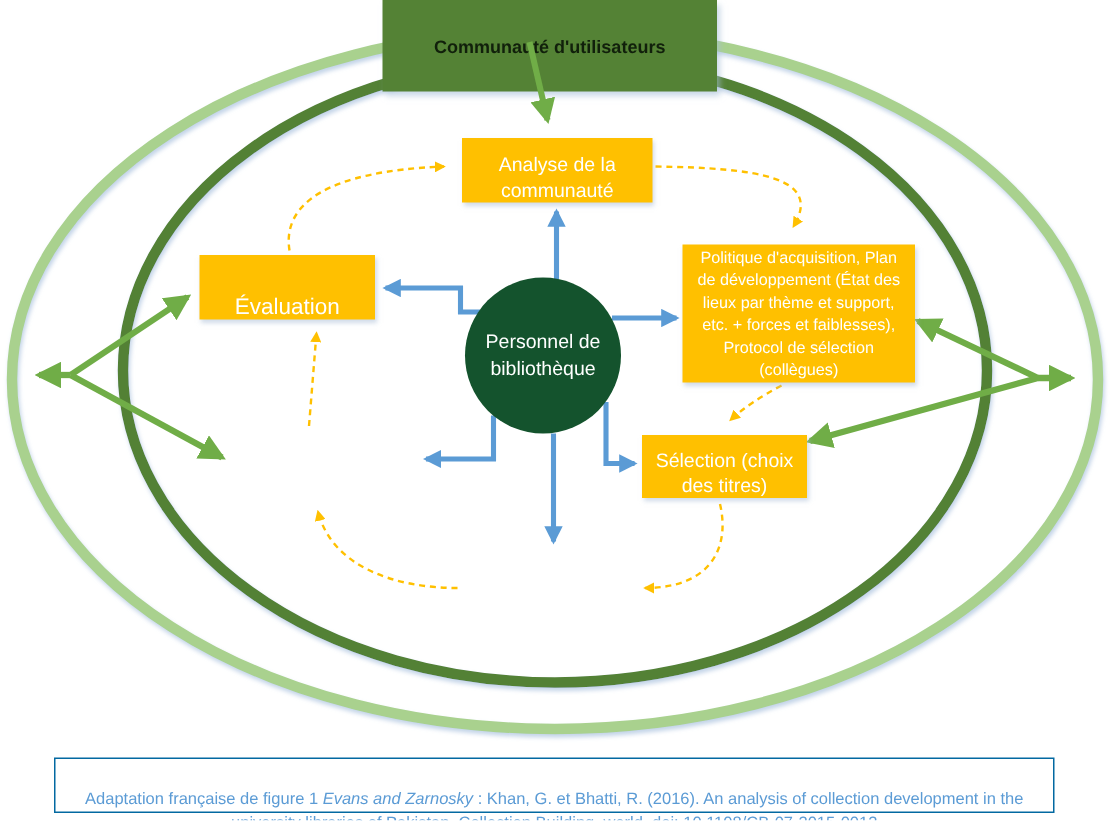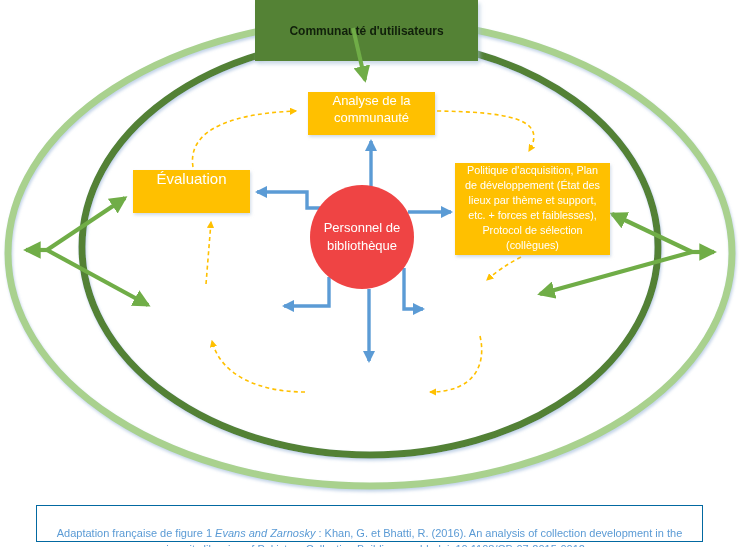--- a/index.html
+++ b/index.html
@@ -2,32 +2,32 @@
 <html><head>
 <meta charset="utf-8">
 <style>
   html,body{margin:0;padding:0;background:#fff;}
   body{font-family:"Liberation Sans","DejaVu Sans",sans-serif;}
   #canvas{position:relative;width:740px;height:547px;background:#fff;overflow:hidden;}
   svg.layer{position:absolute;left:0;top:0;pointer-events:none;}
   #bg-svg{z-index:0;}
   #overlay-svg{z-index:3;}
   .node{
-    position:absolute;z-index:2;display:flex;align-items:flex-start;justify-content:center;
+    position:absolute;z-index:2;display:flex;align-items:flex-end;justify-content:center;
     background:#FFC000;color:#fff;text-align:center;white-space:pre-line;
     box-shadow:1px 2px 3px rgba(170,190,215,0.55);
   }
   .community{
     position:absolute;z-index:2;display:flex;align-items:center;justify-content:center;
     background:#548235;color:#11200b;text-align:center;font-size:12px;font-weight:600;
     box-shadow:2px 3px 4px rgba(165,190,215,0.6);
   }
   .center-circle{
     position:absolute;z-index:2;display:flex;align-items:center;justify-content:center;
-    background:#ef4444;color:#fff;border-radius:50%;text-align:center;white-space:pre-line;
+    background:#14532d;color:#fff;border-radius:50%;text-align:center;white-space:pre-line;
     font-size:13px;line-height:18px;
   }
   .caption{
     position:absolute;z-index:2;display:block;background:#fff;border:1px solid #0369a1;
     color:#5B9BD5;font-size:11px;line-height:16px;text-align:center;white-space:pre-line;
     padding-top:3px;box-sizing:border-box;
   }
   .caption i{font-style:italic;}
   .fs11{font-size:10.8px;line-height:15px;}
   .fs13{font-size:13px;line-height:17px;}
@@ -109,20 +109,24 @@
   <div class="node fs11" style="left:455px;top:163px;width:155px;height:92px;">
     <span>Politique d'acquisition, Plan
 de développement (État des
 lieux par thème et support,
 etc. + forces et faiblesses),
 Protocol de sélection
 (collègues)</span>
   </div>
 
 
+  <div class="node fs13" style="left:428px;top:290px;width:110px;height:42px;">
+    <span>Sélection (choix
+des titres)</span>
+  </div>
 
 
   <div class="center-circle" style="left:310px;top:185px;width:104px;height:104px;">
     <span>Personnel de
 bibliothèque</span>
   </div>
 
   <div class="caption" style="left:36px;top:505px;width:667px;height:37px;">
     <span>Adaptation française de figure 1 </span><i>Evans and Zarnosky</i><span> :  Khan, G. et Bhatti, R. (2016). An analysis of collection development in the
 university libraries of Pakistan. Collection Building, world. doi: 10.1108/CB-07-2015-0012</span>

